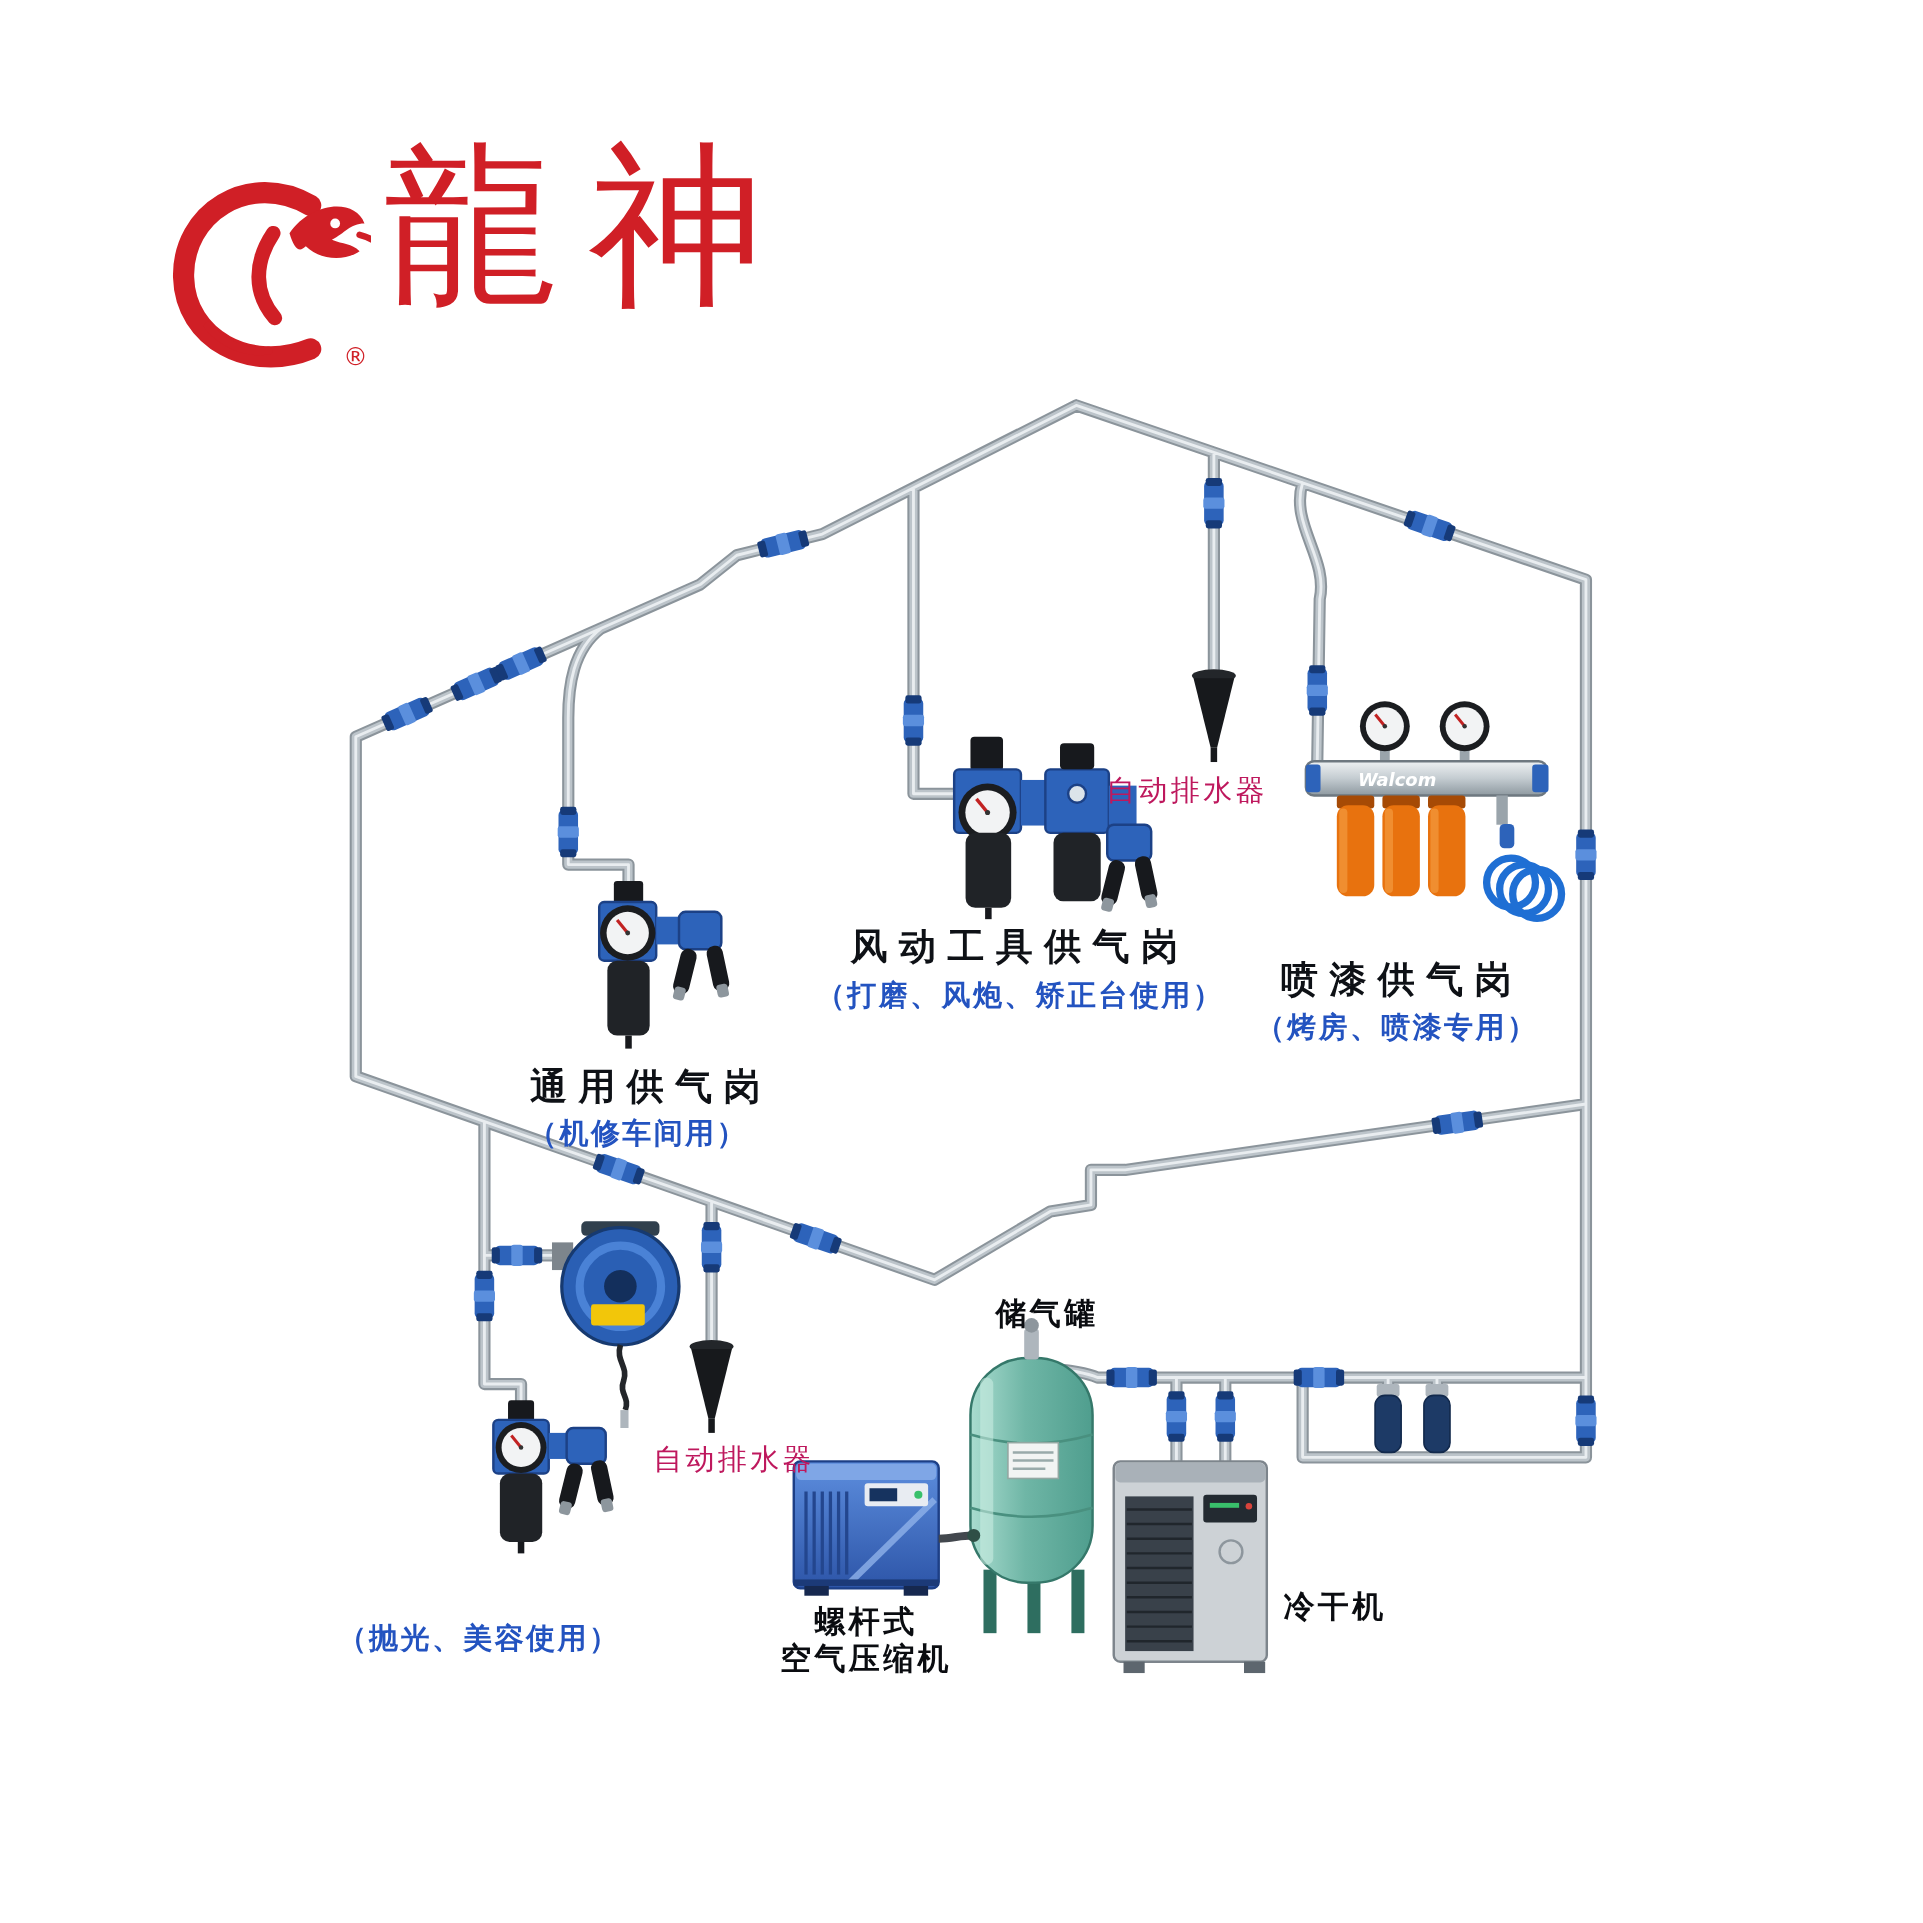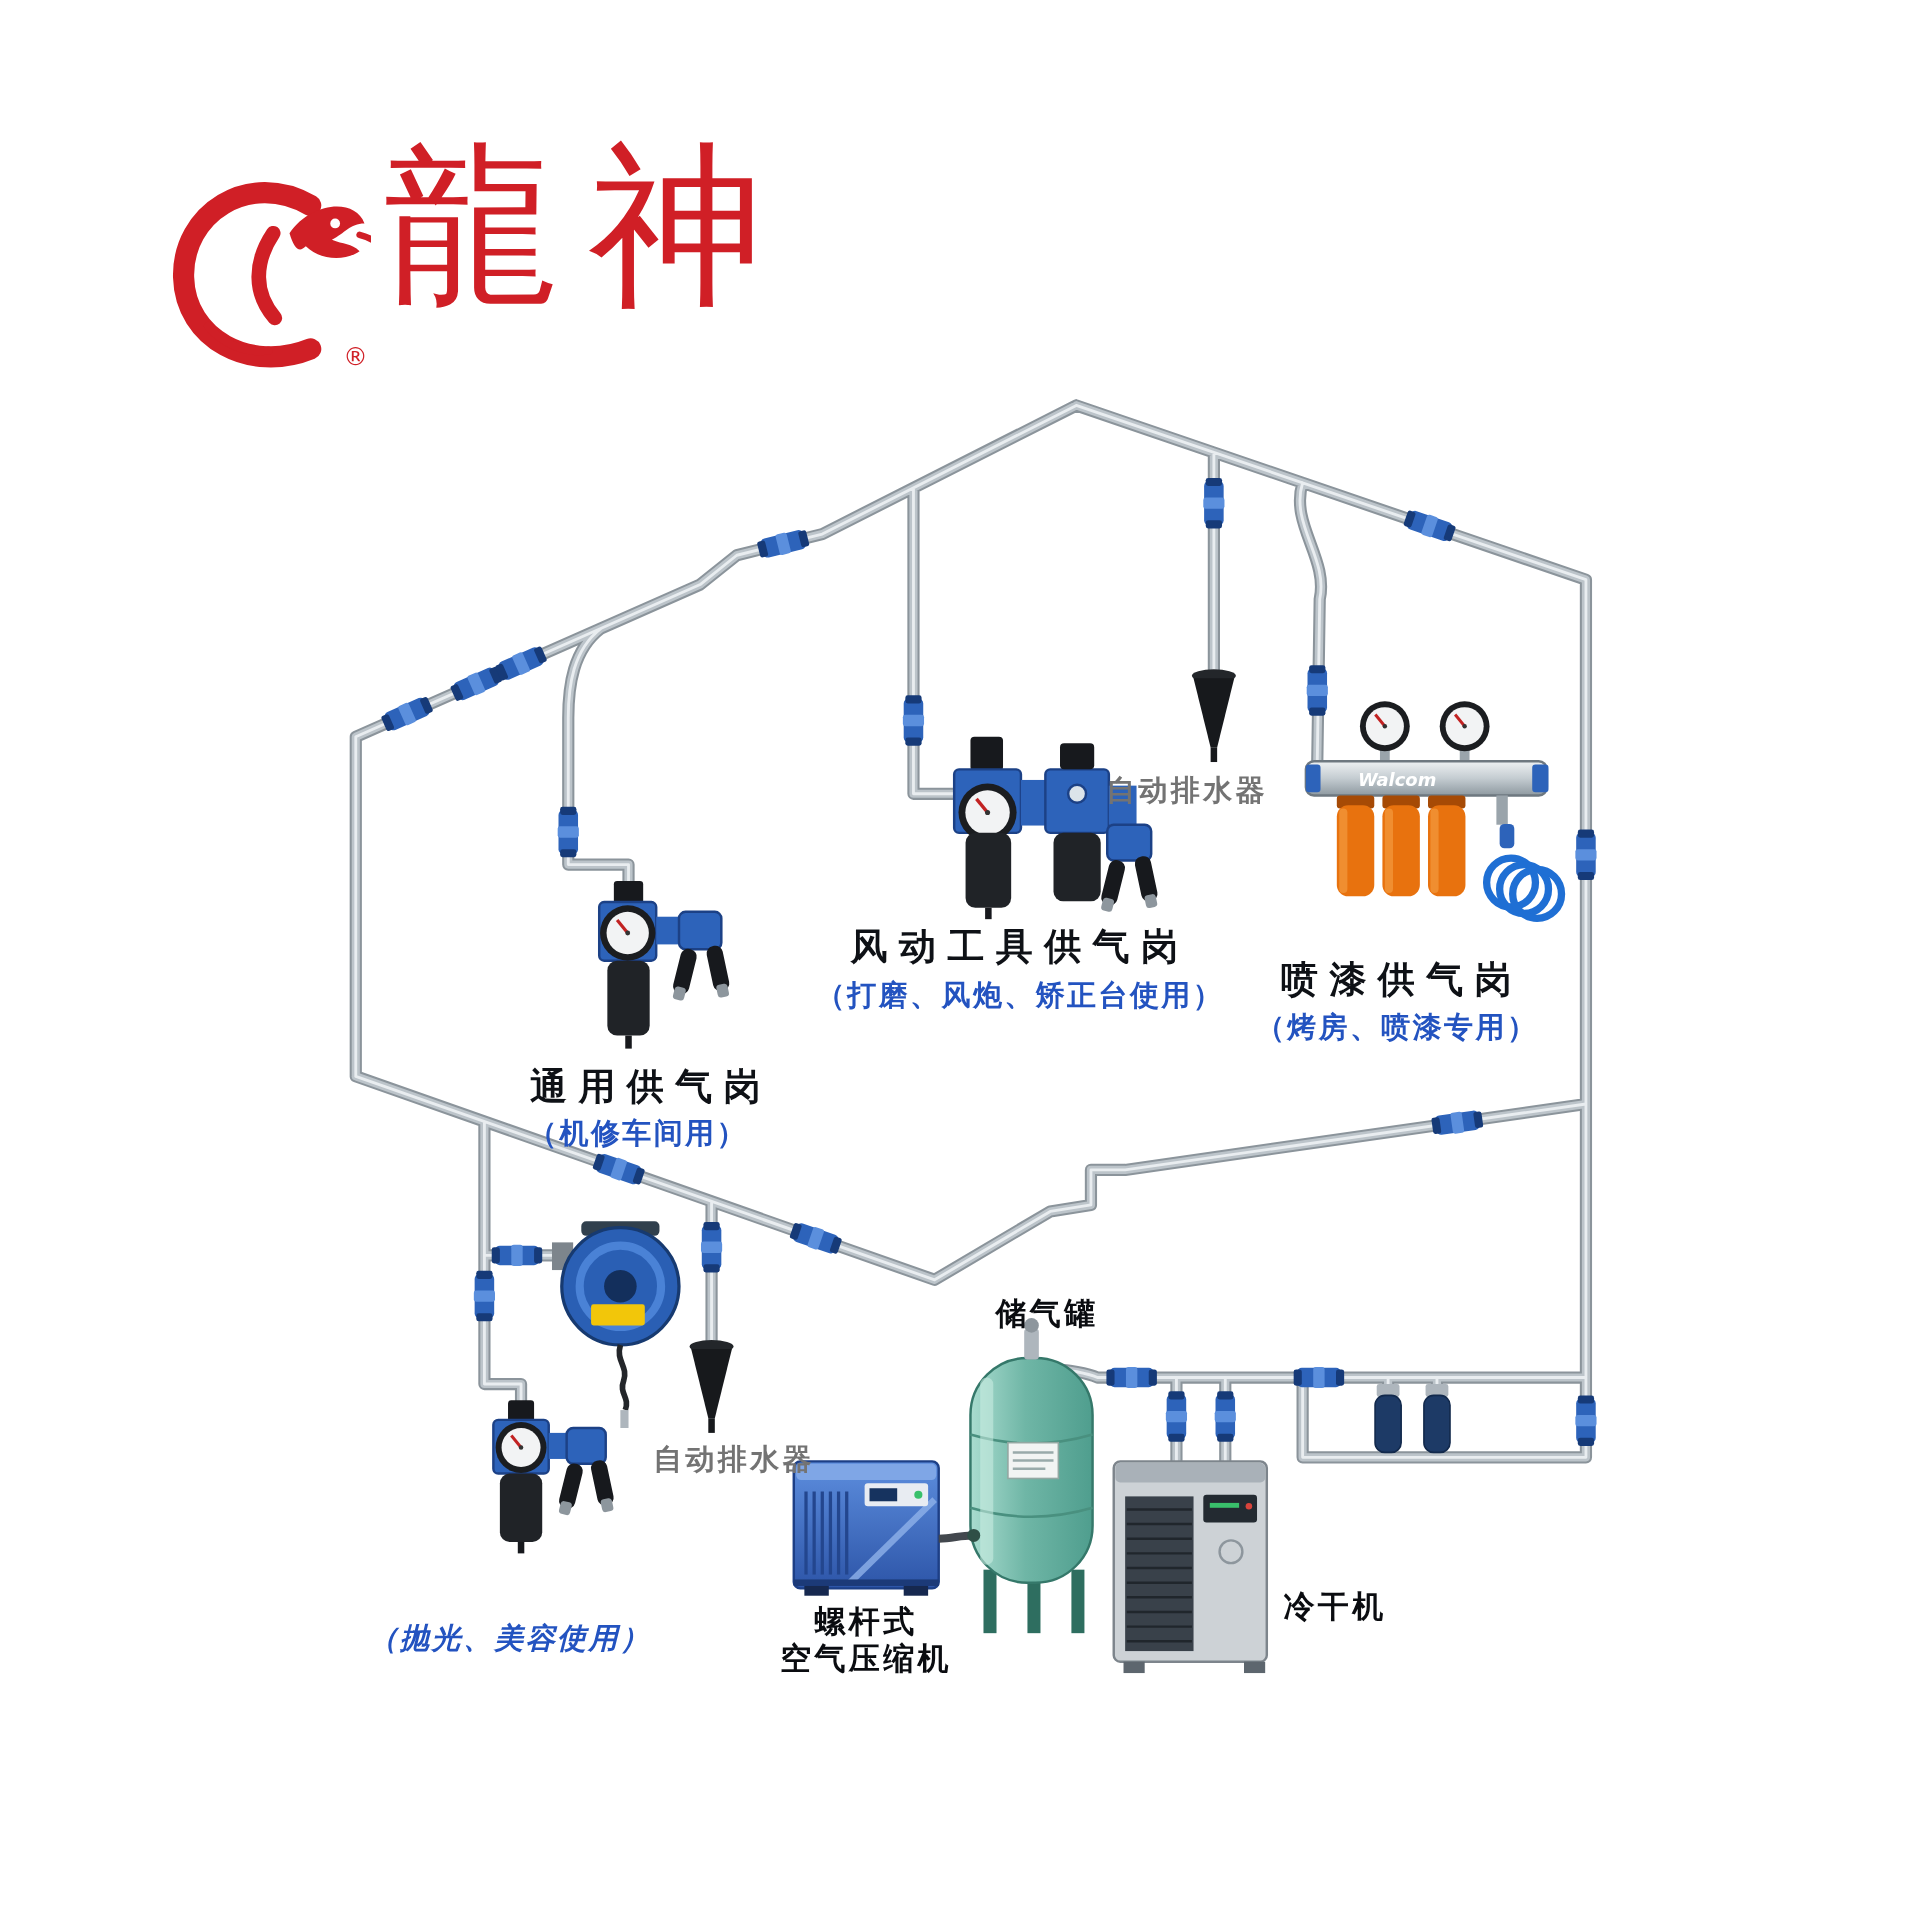--- a/index.html
+++ b/index.html
@@ -5,21 +5,21 @@
   html,body{margin:0;padding:0;background:#fff;}
   #canvas{position:relative;width:1923px;height:1923px;background:#fff;overflow:hidden;
           font-family:"DejaVu Sans","Liberation Sans",sans-serif;}
   svg.layer{position:absolute;left:0;top:0;}
   .label{position:absolute;transform:translateX(-50%);white-space:nowrap;line-height:1.15;}
   .title{font-family:"DejaVu Serif","Liberation Serif",serif;font-weight:900;color:#0e1116;
          font-size:37px;letter-spacing:11.4px;}
   .title.small{font-size:36px;letter-spacing:8.1px;}
   .subtitle{font-family:"DejaVu Serif","Liberation Serif",serif;font-weight:600;color:#2353c0;
          font-size:29px;letter-spacing:2.4px;}
-  .bluelabel{font-family:"DejaVu Serif","Liberation Serif",serif;font-weight:700;color:#737373;
+  .bluelabel{font-family:"DejaVu Serif","Liberation Serif",serif;font-weight:400;color:#be185d;
          font-size:29px;letter-spacing:3.3px;}
   .equip{font-weight:800;color:#0a0c10;font-size:31px;letter-spacing:3.3px;}
   .logo-text{position:absolute;left:383px;top:130px;font-family:"DejaVu Serif","Liberation Serif",serif;
          font-weight:400;font-size:175px;line-height:1.1;color:#d01f26;letter-spacing:31px;}
 </style>
 </head>
 <body>
 
 <div id="canvas">
 
@@ -271,21 +271,21 @@
 
   <div class="label title" style="left:651px;top:1065px;">通用供气岗</div>
   <div class="label subtitle" style="left:638px;top:1117px;">（机修车间用）</div>
 
   <div class="label title" style="left:1020px;top:925px;">风动工具供气岗</div>
   <div class="label subtitle" style="left:1020px;top:979px;">（打磨、风炮、矫正台使用）</div>
 
   <div class="label title" style="left:1402px;top:958px;">喷漆供气岗</div>
   <div class="label subtitle" style="left:1397px;top:1011px;">（烤房、喷漆专用）</div>
 
-  <div class="label subtitle" style="left:510px;top:1622px;font-style:italic;">（抛光、美容使用）</div>
+  <div class="label subtitle" style="left:479px;top:1622px;">（抛光、美容使用）</div>
 
   <div class="label bluelabel" style="left:1187px;top:774px;">自动排水器</div>
   <div class="label bluelabel" style="left:734px;top:1443px;">自动排水器</div>
 
   <div class="label equip" style="left:1023px;top:1296px;margin-left:24px;">储气罐</div>
   <div class="label equip" style="left:866px;top:1604px;">螺杆式</div>
   <div class="label equip" style="left:866px;top:1641px;">空气压缩机</div>
   <div class="label equip" style="left:1335px;top:1589px;">冷干机</div>
 
 </div>

